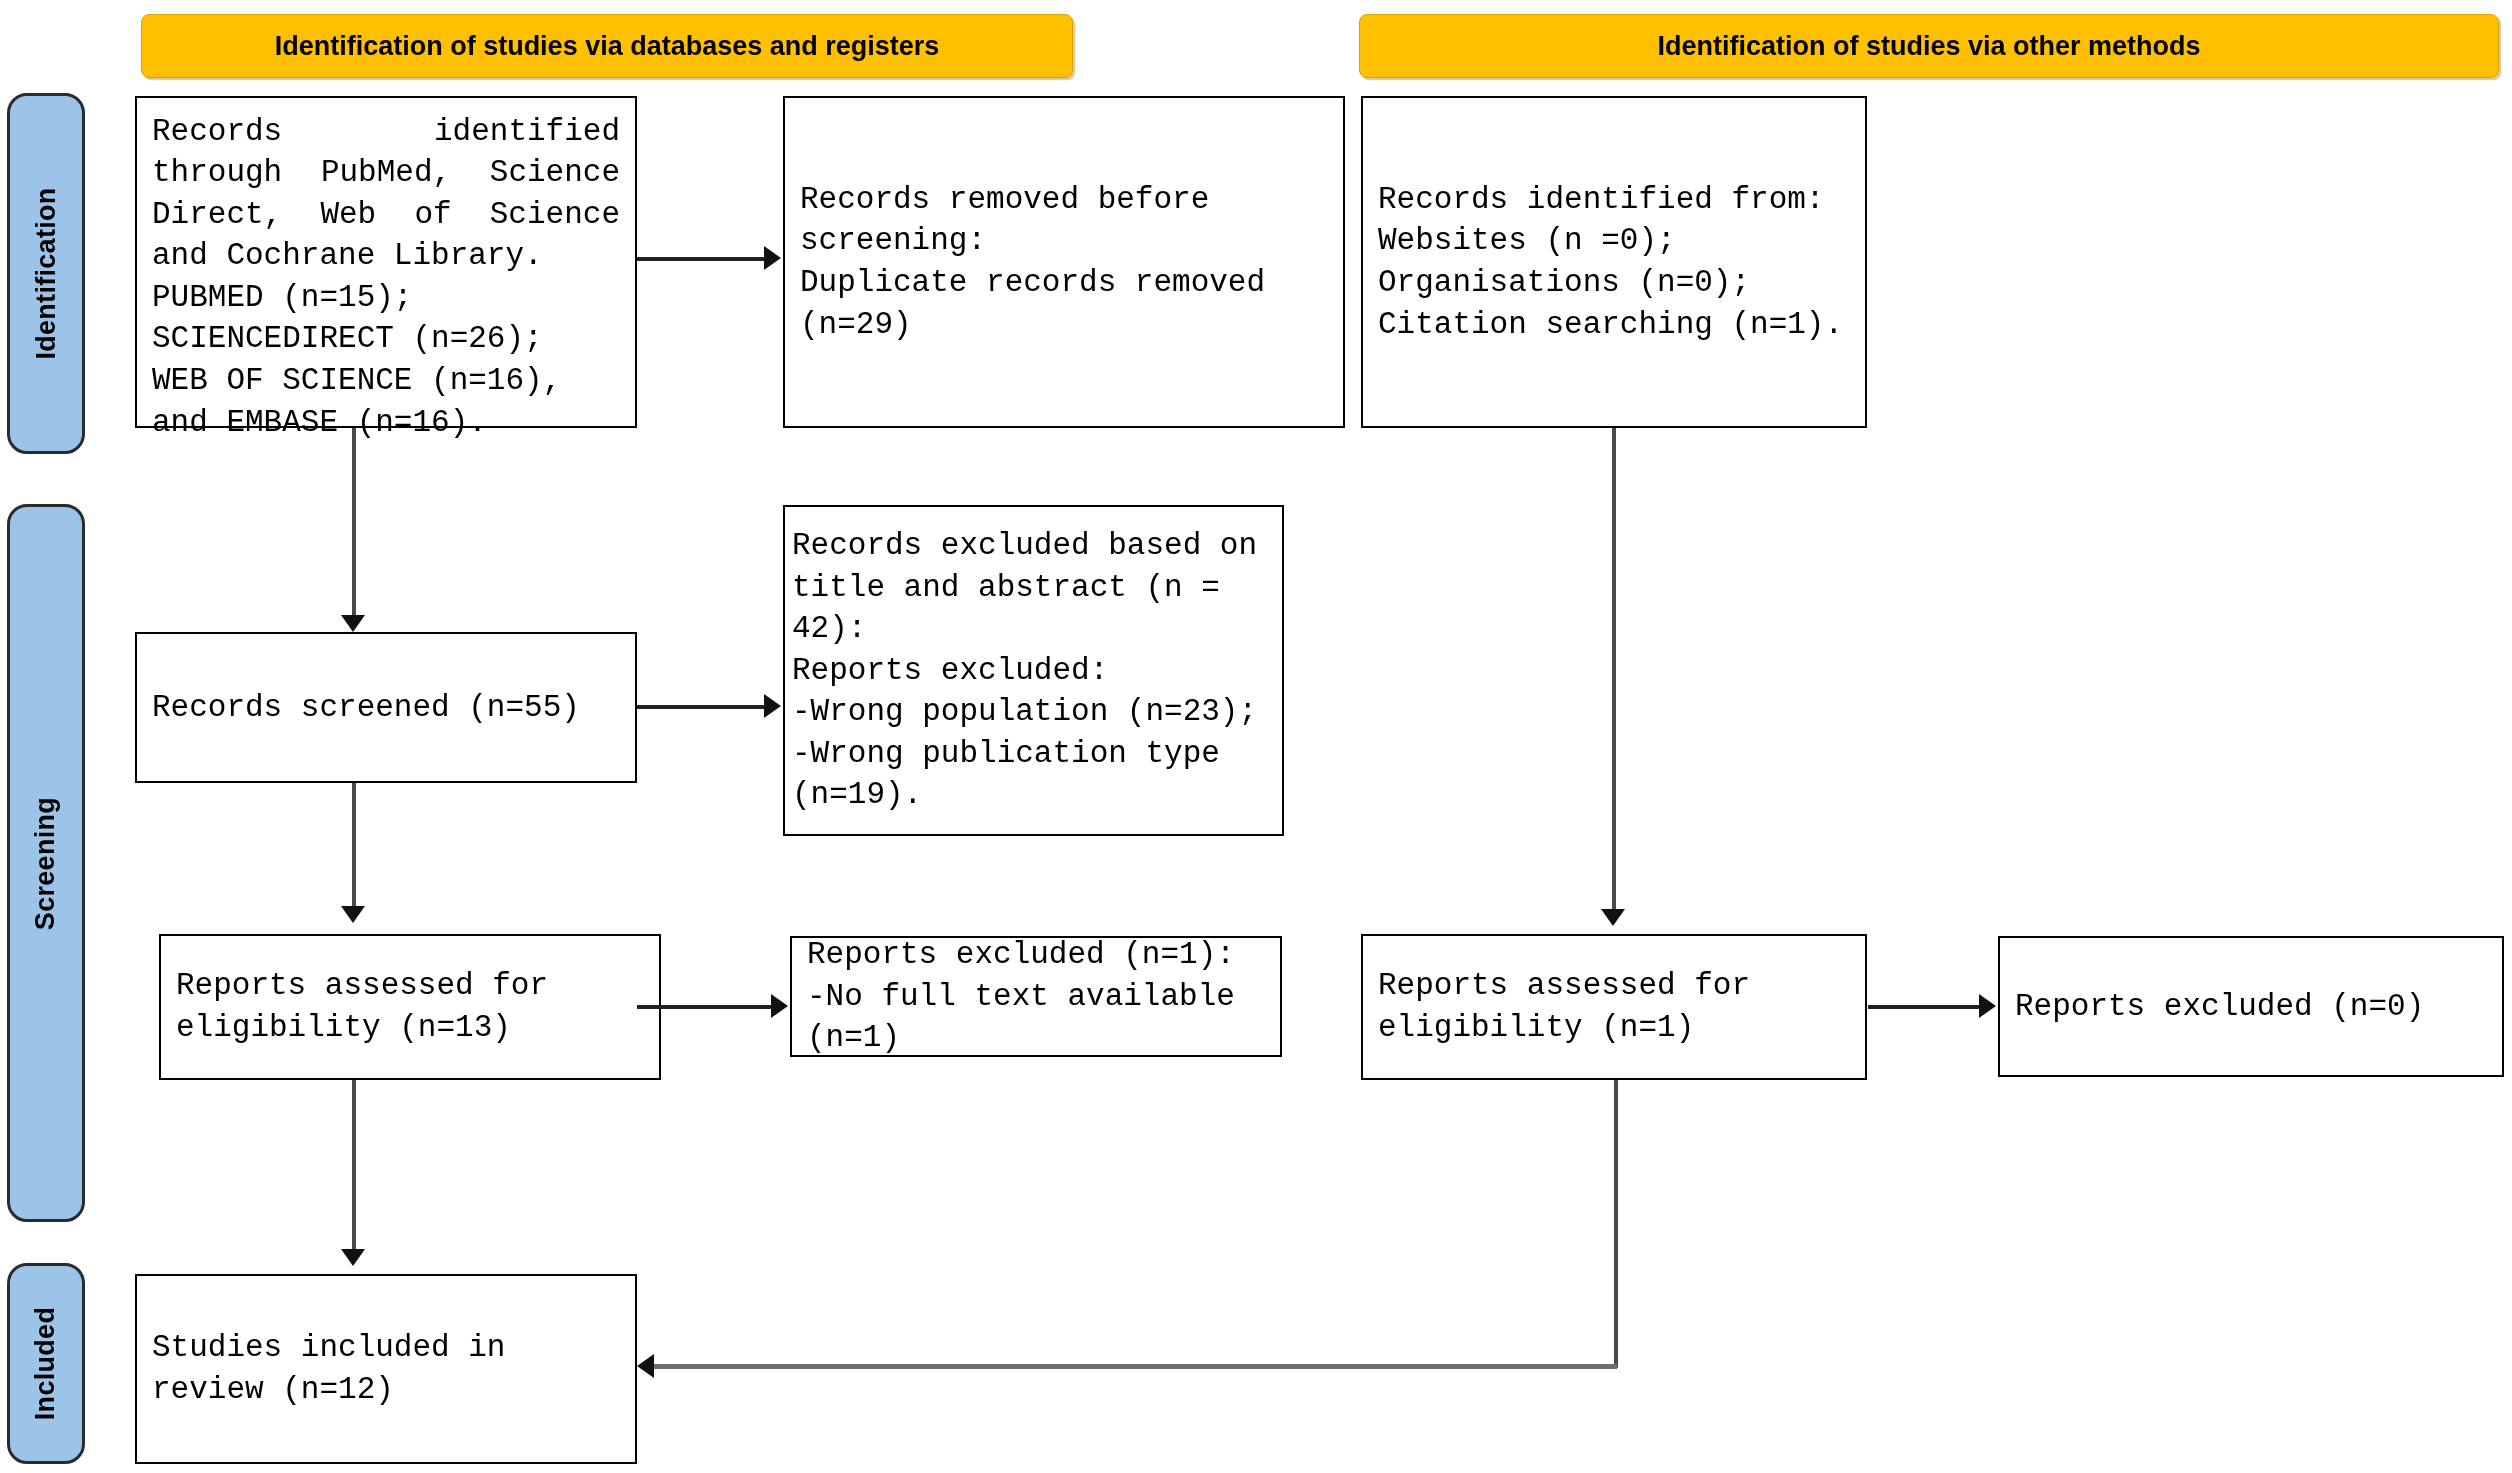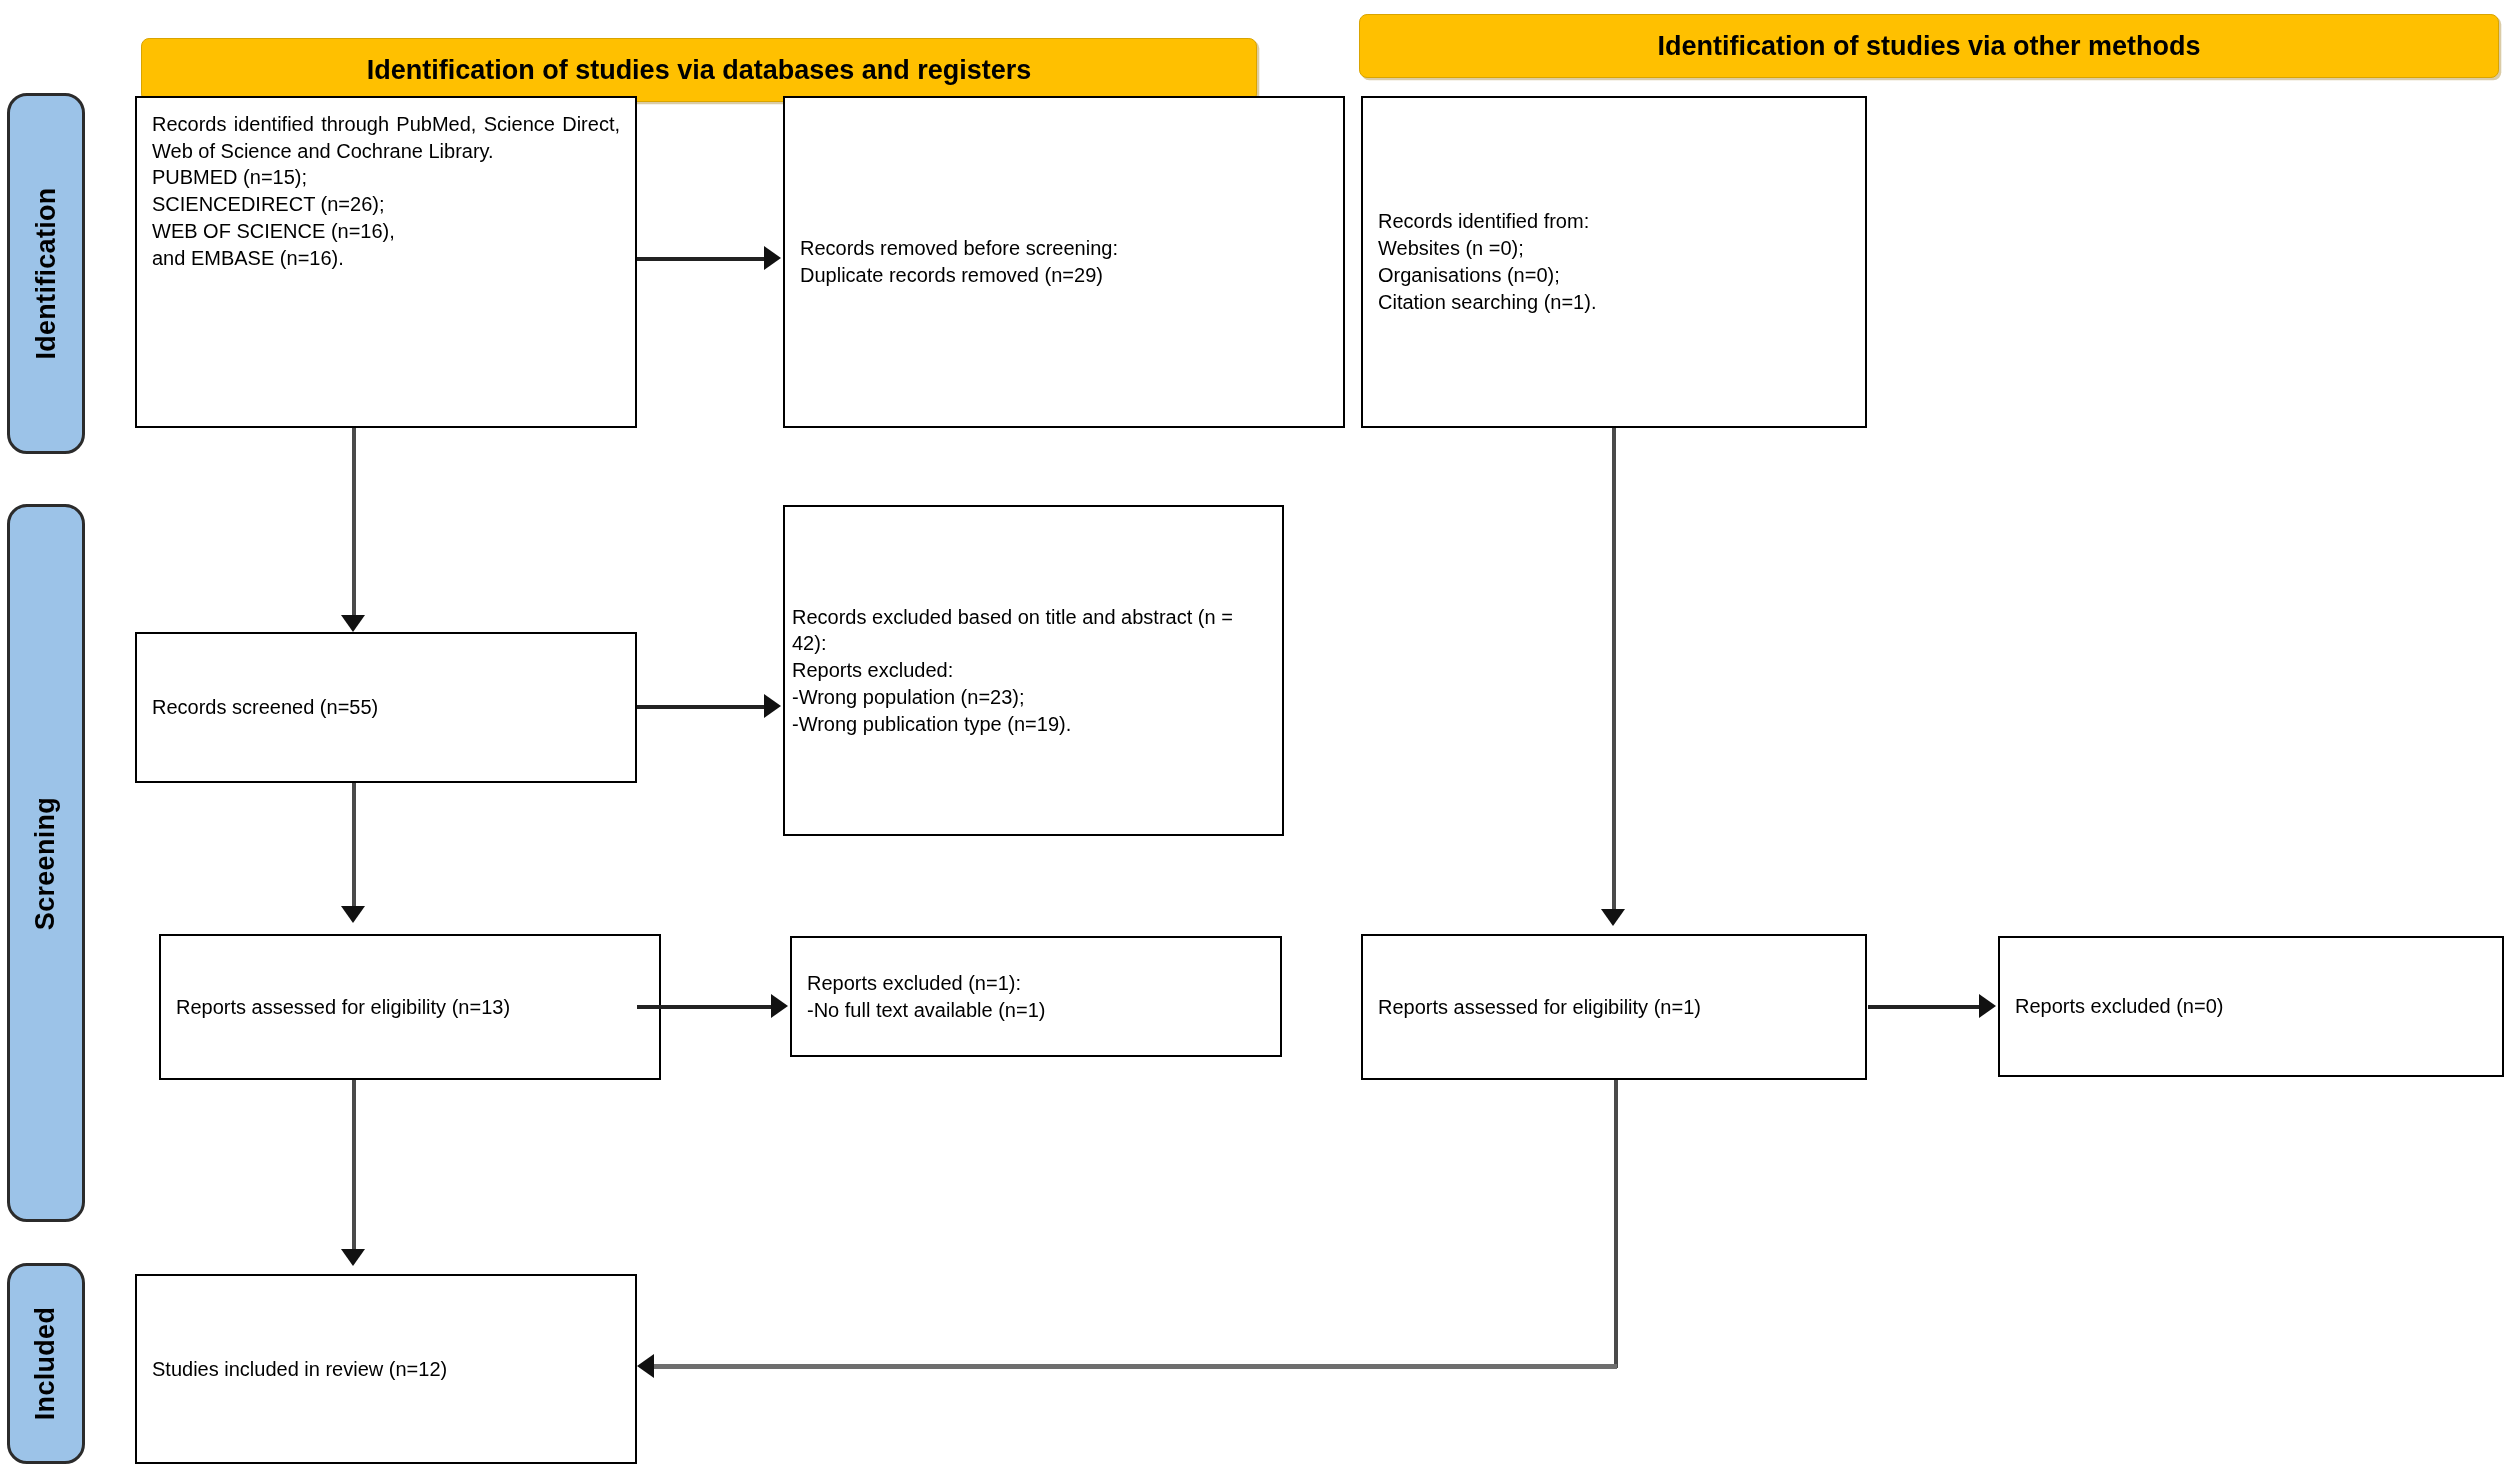--- a/index.html
+++ b/index.html
@@ -62,25 +62,26 @@
   .node {
     position: absolute;
     background: #ffffff;
     border: 2.9px solid #000000;
     box-sizing: border-box;
     padding: 12.8px 15px;
     display: flex;
     align-items: center;
   }
   .node .node-text {
-    font-size: 20px;
+    font-size: 31px;
     line-height: 1.34;
     color: #000000;
     white-space: pre-line;
     width: 100%;
+    font-family: Liberation Mono, monospace;
   }
   .node.justify .node-text {
     text-align: justify;
     text-align-last: left;
   }
   .node.vtop {
     align-items: flex-start;
   }
 
   
@@ -133,21 +134,21 @@
   </div>
 
   <div class="stage-label" style="left:7px; top:504px; width:78px; height:718px;">
     <span class="stage-text">Screening</span>
   </div>
 
   <div class="stage-label" style="left:7px; top:1263px; width:78px; height:201px;">
     <span class="stage-text">Included</span>
   </div>
 
-  <div class="section-header" style="left:141px; top:14px; width:1116px; height:64px;margin-top:24px;">
+  <div class="section-header" style="left:141px; top:14px; width:932px; height:64px;">
     <span class="hdr-text">Identification of studies via databases and registers</span>
   </div>
 
   <div class="section-header" style="left:1359px; top:14px; width:1140px; height:64px;">
     <span class="hdr-text">Identification of studies via other methods</span>
   </div>
 
   <div class="node justify vtop" style="left:135px; top:96px; width:502px; height:332px;">
     <span class="node-text">Records identified through PubMed, Science Direct, Web of Science and Cochrane Library.
 PUBMED (n=15);

